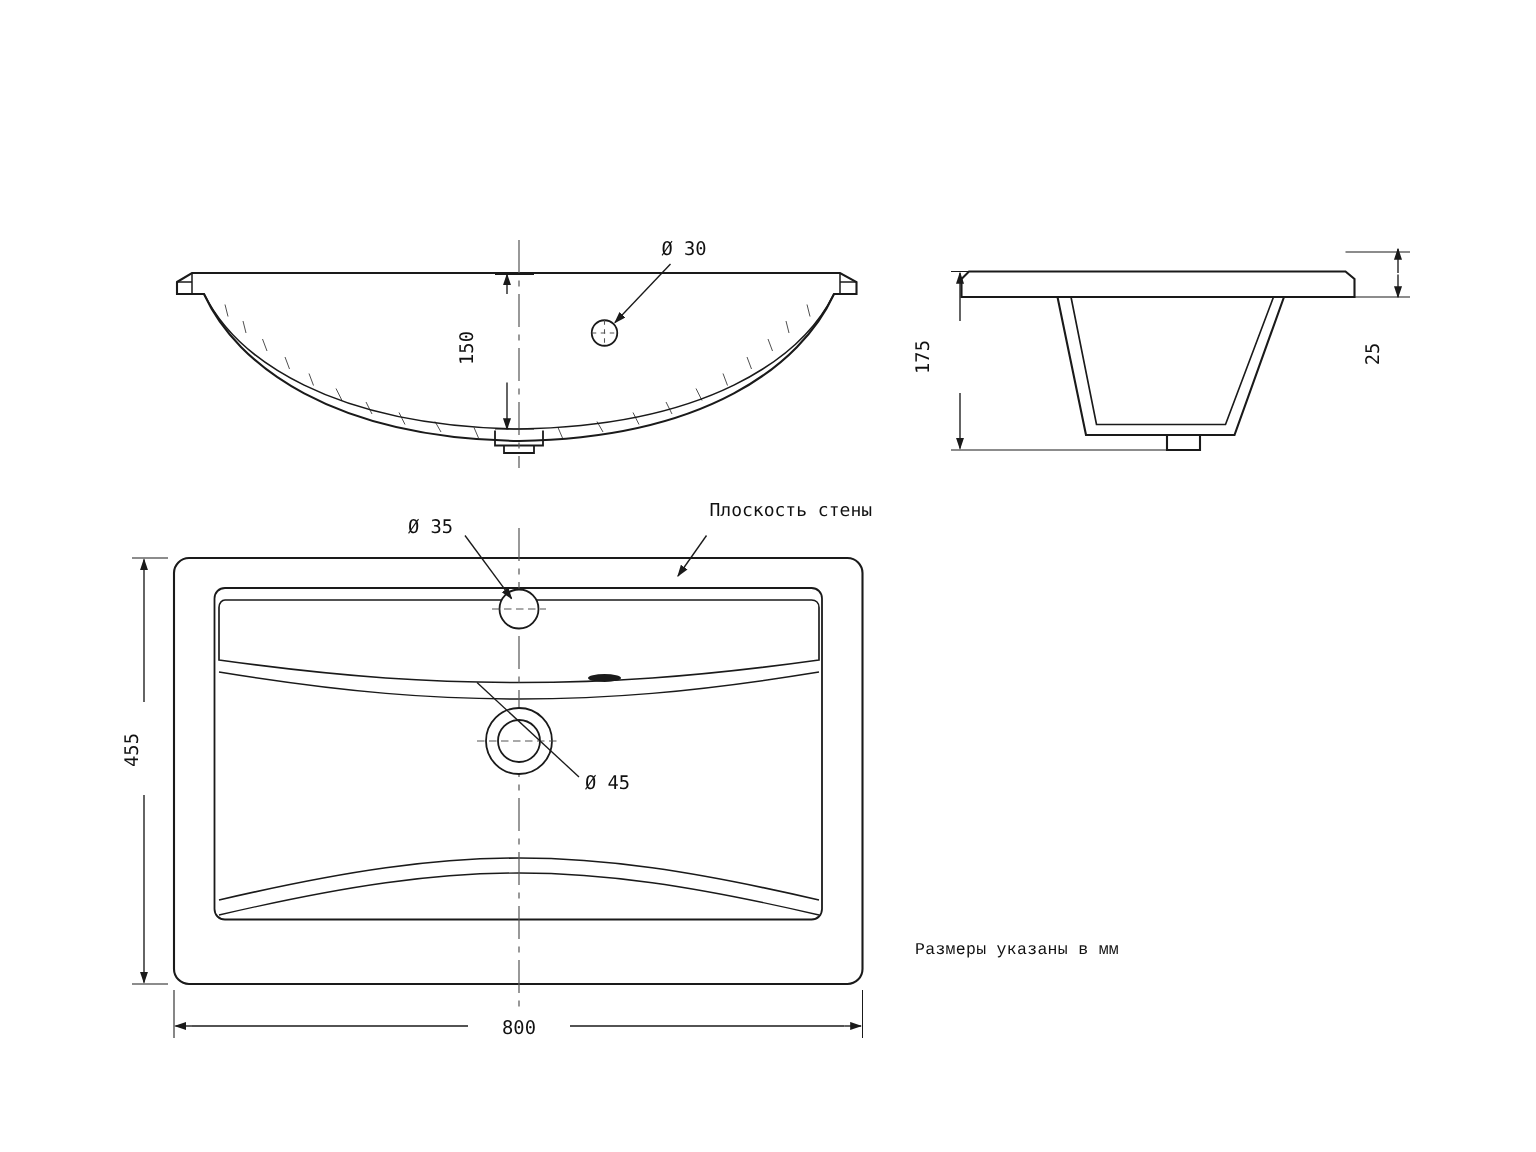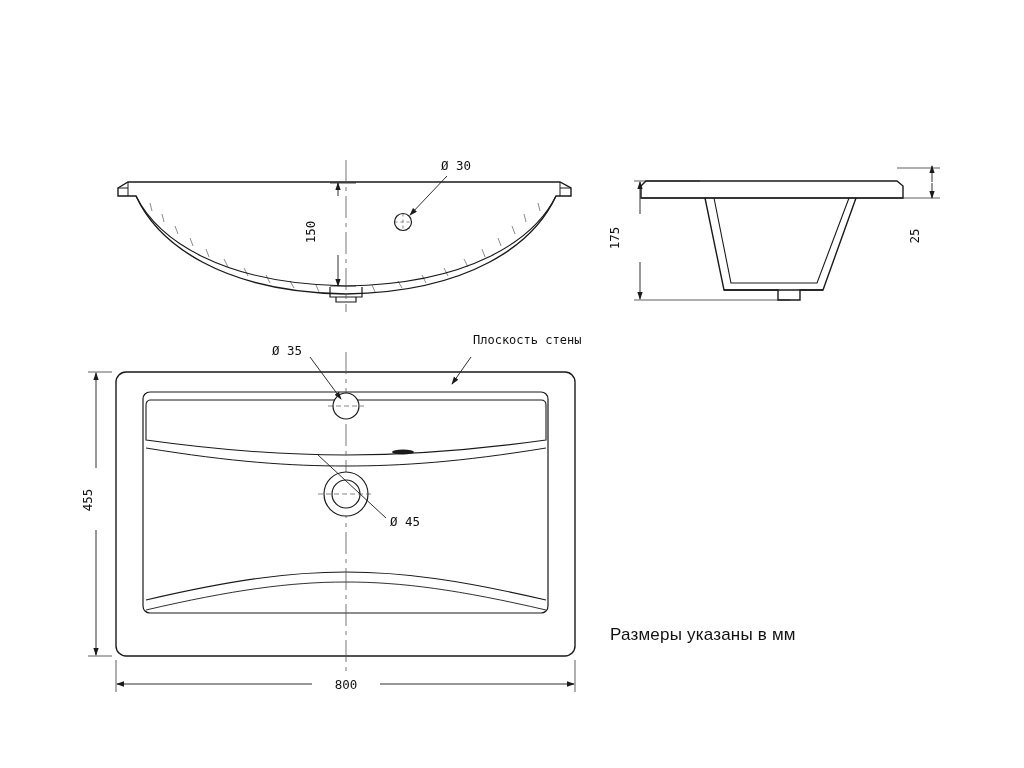--- a/index.html
+++ b/index.html
@@ -24,22 +24,22 @@
     position: absolute;
     left: 0;
     top: 0;
     width: 1024px;
     height: 768px;
   }
   .note-block {
     position: absolute;
     left: 610px;
     top: 626px;
-    font-family: Liberation Sans, sans-serif;
-    font-size: 17px;
+    font-family: Liberation Mono, monospace;
+    font-size: 11px;
     line-height: 17px;
     color: #111111;
     letter-spacing: 0.2px;
     white-space: nowrap;
   }
   .note-line { display: block; }
 </style>
 </head>
 <body>
 

